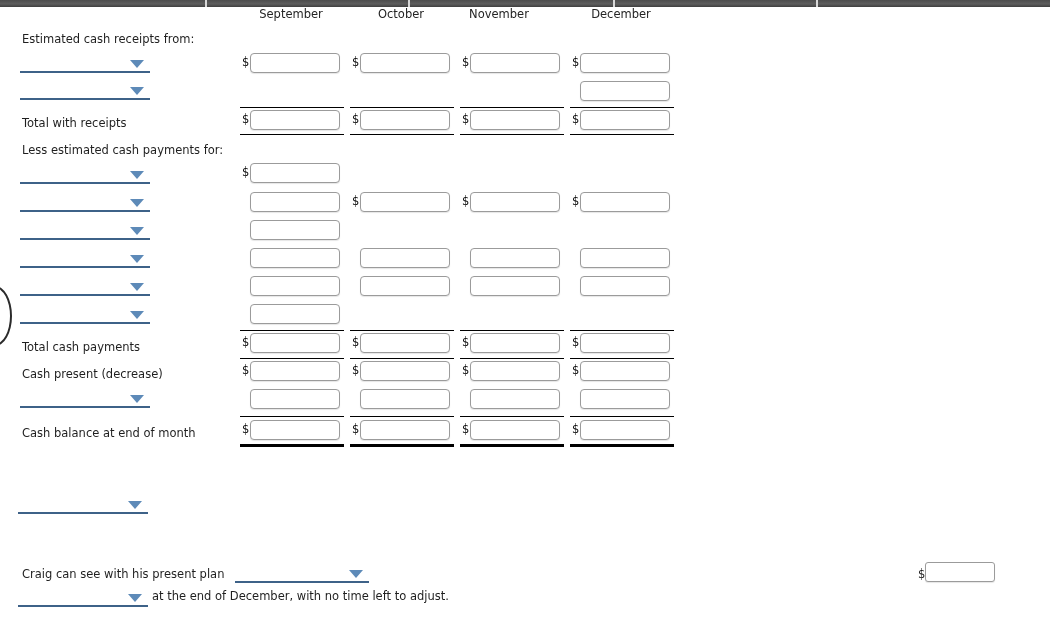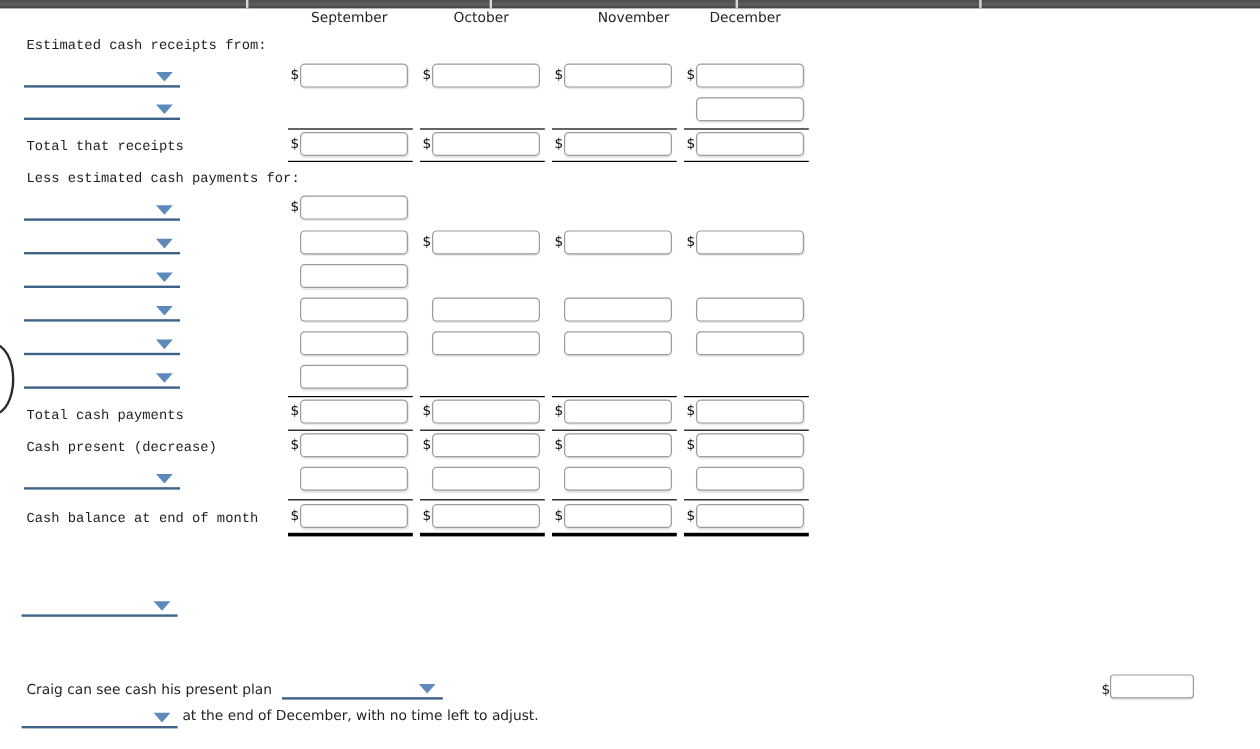--- a/index.html
+++ b/index.html
@@ -27,21 +27,21 @@
   }
 
   
   #sheet{position:absolute;left:0;top:0;width:1050px;height:624px;}
 
   .colhead{
     position:absolute;text-align:center;font-size:11.5px;color:#242424;
     width:120px;
   }
 
-  .rowlabel{position:absolute;font-size:11.5px;color:#1f1f1f;white-space:nowrap;font-family:Liberation Mono, monospace;}
+  .rowlabel{position:absolute;font-size:11.5px;color:#1f1f1f;white-space:nowrap;}
 
   
   .dd{position:absolute;height:18px;}
   .dd .dd-line{
     position:absolute;left:0;bottom:0;height:2.5px;width:100%;
     background:#3e6288;
   }
   .dd .dd-arrow{
     position:absolute;bottom:5px;
     width:0;height:0;
@@ -88,21 +88,21 @@
     <div class="topsep" style="left: 613px;"></div>
     <div class="topsep" style="left: 816px;"></div>
   </div>
 
 <div id="cursor-artifact"></div>
 
 <div id="sheet">
 
   <div class="colhead" style="left:231px;top:7px;">September</div>
   <div class="colhead" style="left:341px;top:7px;text-align:center;">October</div>
-  <div class="colhead" style="left:468px;top:7px;">November</div>
+  <div class="colhead" style="left:439px;top:7px;">November</div>
   <div class="colhead" style="left:561px;top:7px;">December</div>
 
   <div class="rowlabel" style="left:22px;top:32px;">Estimated cash receipts from:</div>
 
   <div class="dd" style="left:20px;top:55px;width:130px;">
     <div class="dd-arrow" style="right:6px;"></div>
     <div class="dd-line"></div>
   </div>
 
   <div class="dd" style="left:20px;top:82px;width:130px;">
@@ -129,21 +129,21 @@
 
   <div class="cell" style="left:572px;top:81px;">
     <input class="inp" style="left: 8px; top: 0px; width: 90px;" value="">
   </div>
 
   <div class="rule" style="left:240px;top:107px;width:104px;"></div>
   <div class="rule" style="left:350px;top:107px;width:104px;"></div>
   <div class="rule" style="left:460px;top:107px;width:104px;"></div>
   <div class="rule" style="left:570px;top:107px;width:104px;"></div>
 
-  <div class="rowlabel" style="left:22px;top:116px;">Total that receipts</div>
+  <div class="rowlabel" style="left:22px;top:116px;">Total with receipts</div>
 
   <div class="cell" style="left:242px;top:110px;">
     <span class="dollar">$</span>
     <input class="inp" style="left: 8px; top: 0px; width: 90px;" value="">
   </div>
   <div class="cell" style="left:352px;top:110px;">
     <span class="dollar">$</span>
     <input class="inp" style="left: 8px; top: 0px; width: 90px;" value="">
   </div>
   <div class="cell" style="left:462px;top:110px;">
@@ -337,21 +337,21 @@
   <div class="rule thick" style="left:460px;top:444px;width:104px;"></div>
   <div class="rule thick" style="left:570px;top:444px;width:104px;"></div>
 
 
   <div class="dd" style="left:18px;top:496px;width:130px;">
     <div class="dd-arrow" style="right:6px;"></div>
     <div class="dd-line"></div>
   </div>
 
 
-  <div class="para" style="left:22px;top:567px;">Craig can see cash his present plan</div>
+  <div class="para" style="left:22px;top:567px;">Craig can see with his present plan</div>
 
   <div class="dd" style="left:235px;top:565px;width:134px;">
     <div class="dd-arrow" style="right:6px;"></div>
     <div class="dd-line"></div>
   </div>
 
 
   <span class="para" style="left:918px;top:567px;">$</span>
   <input class="inline-inp" style="left: 925px; top: 562px; width: 70px;" value="">
 

